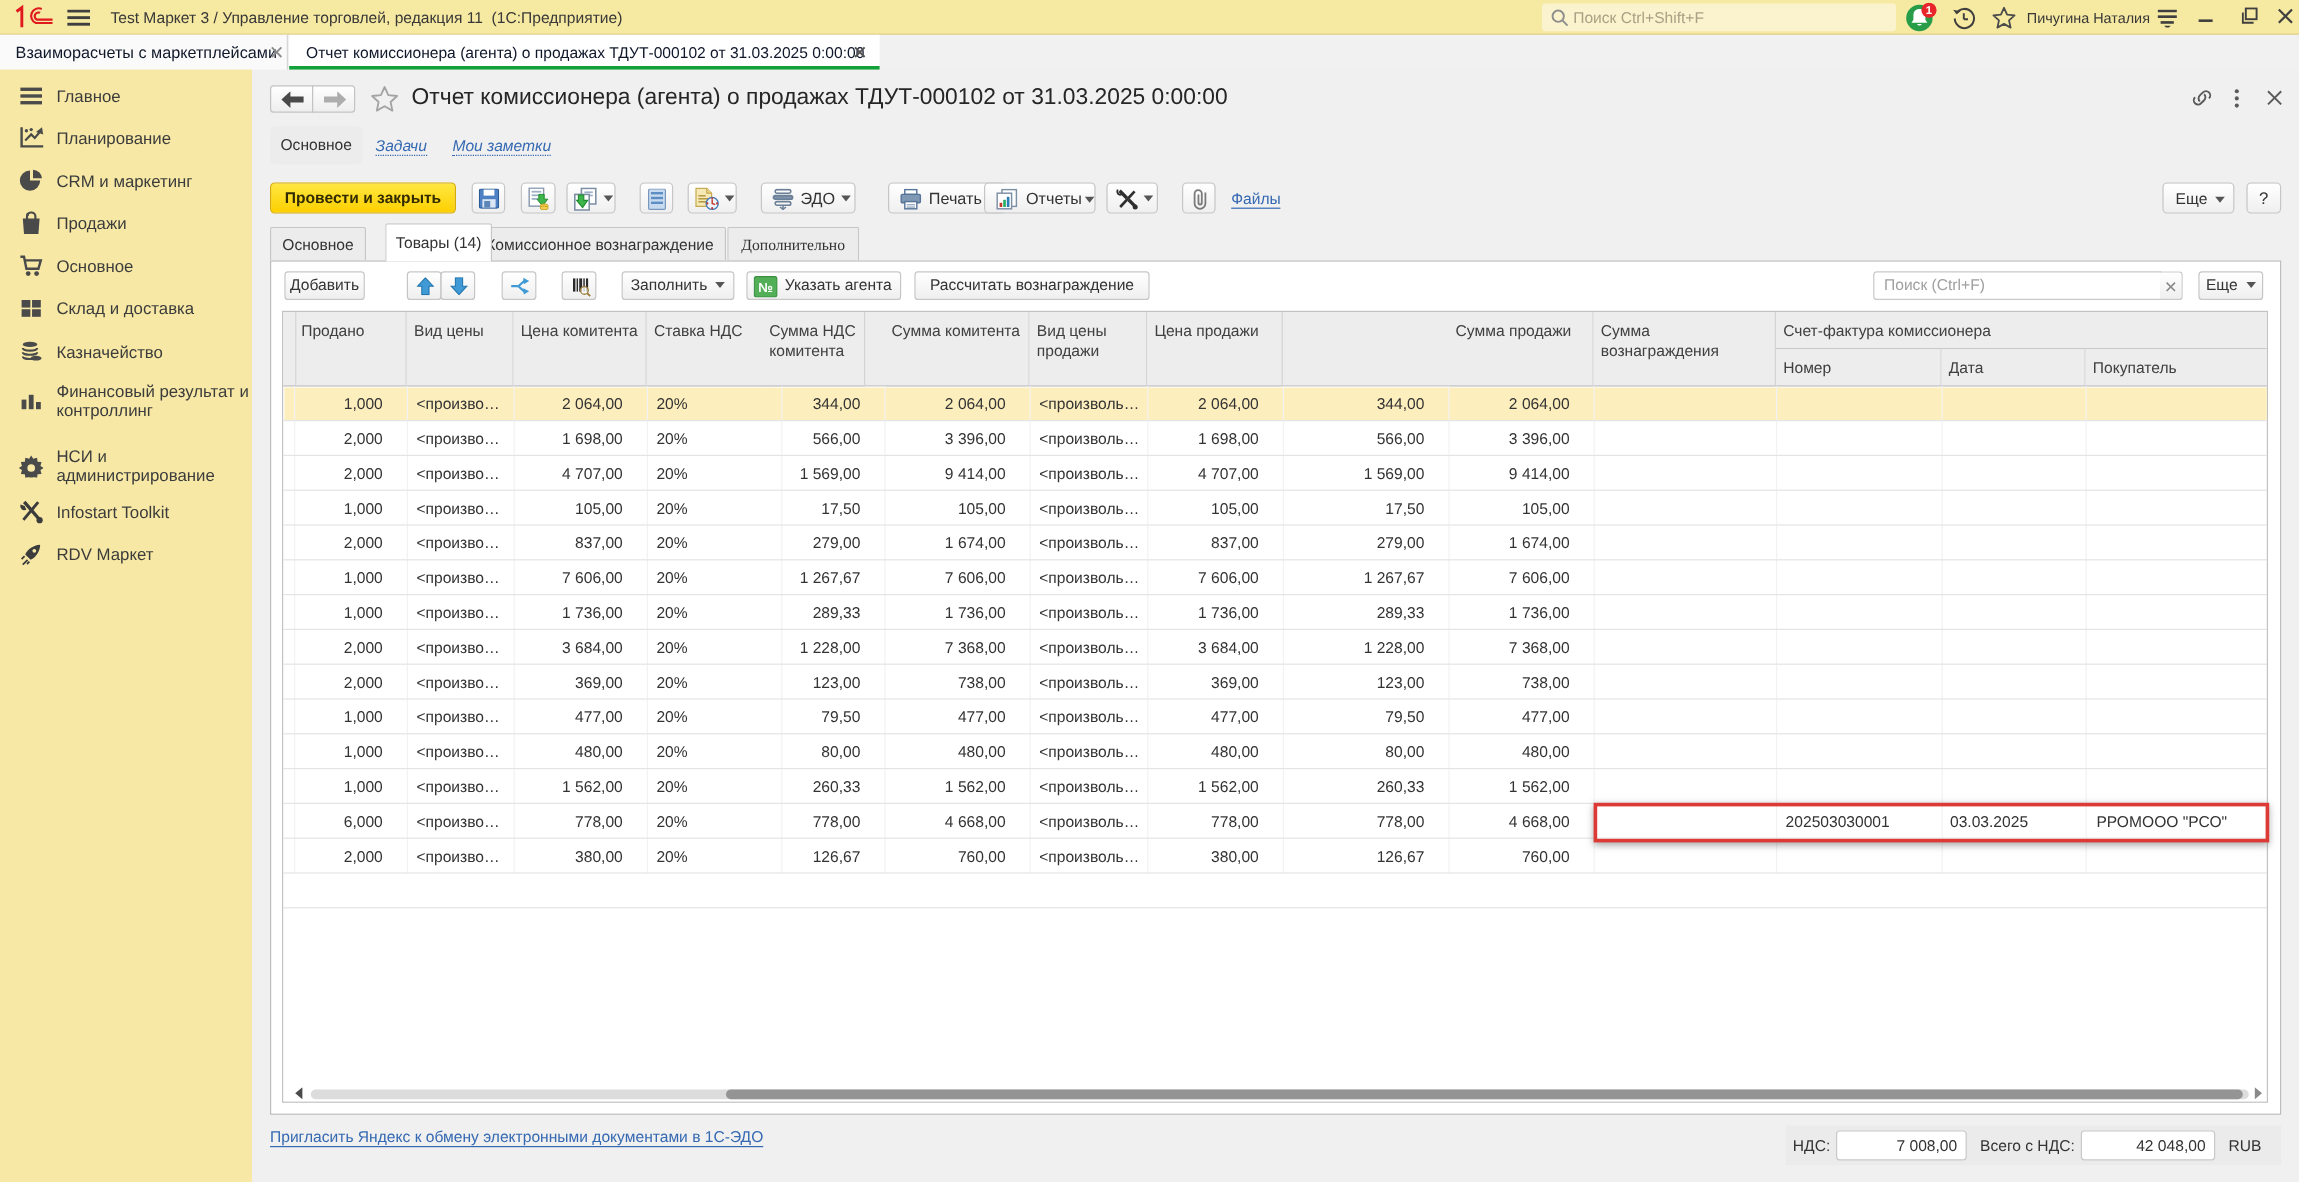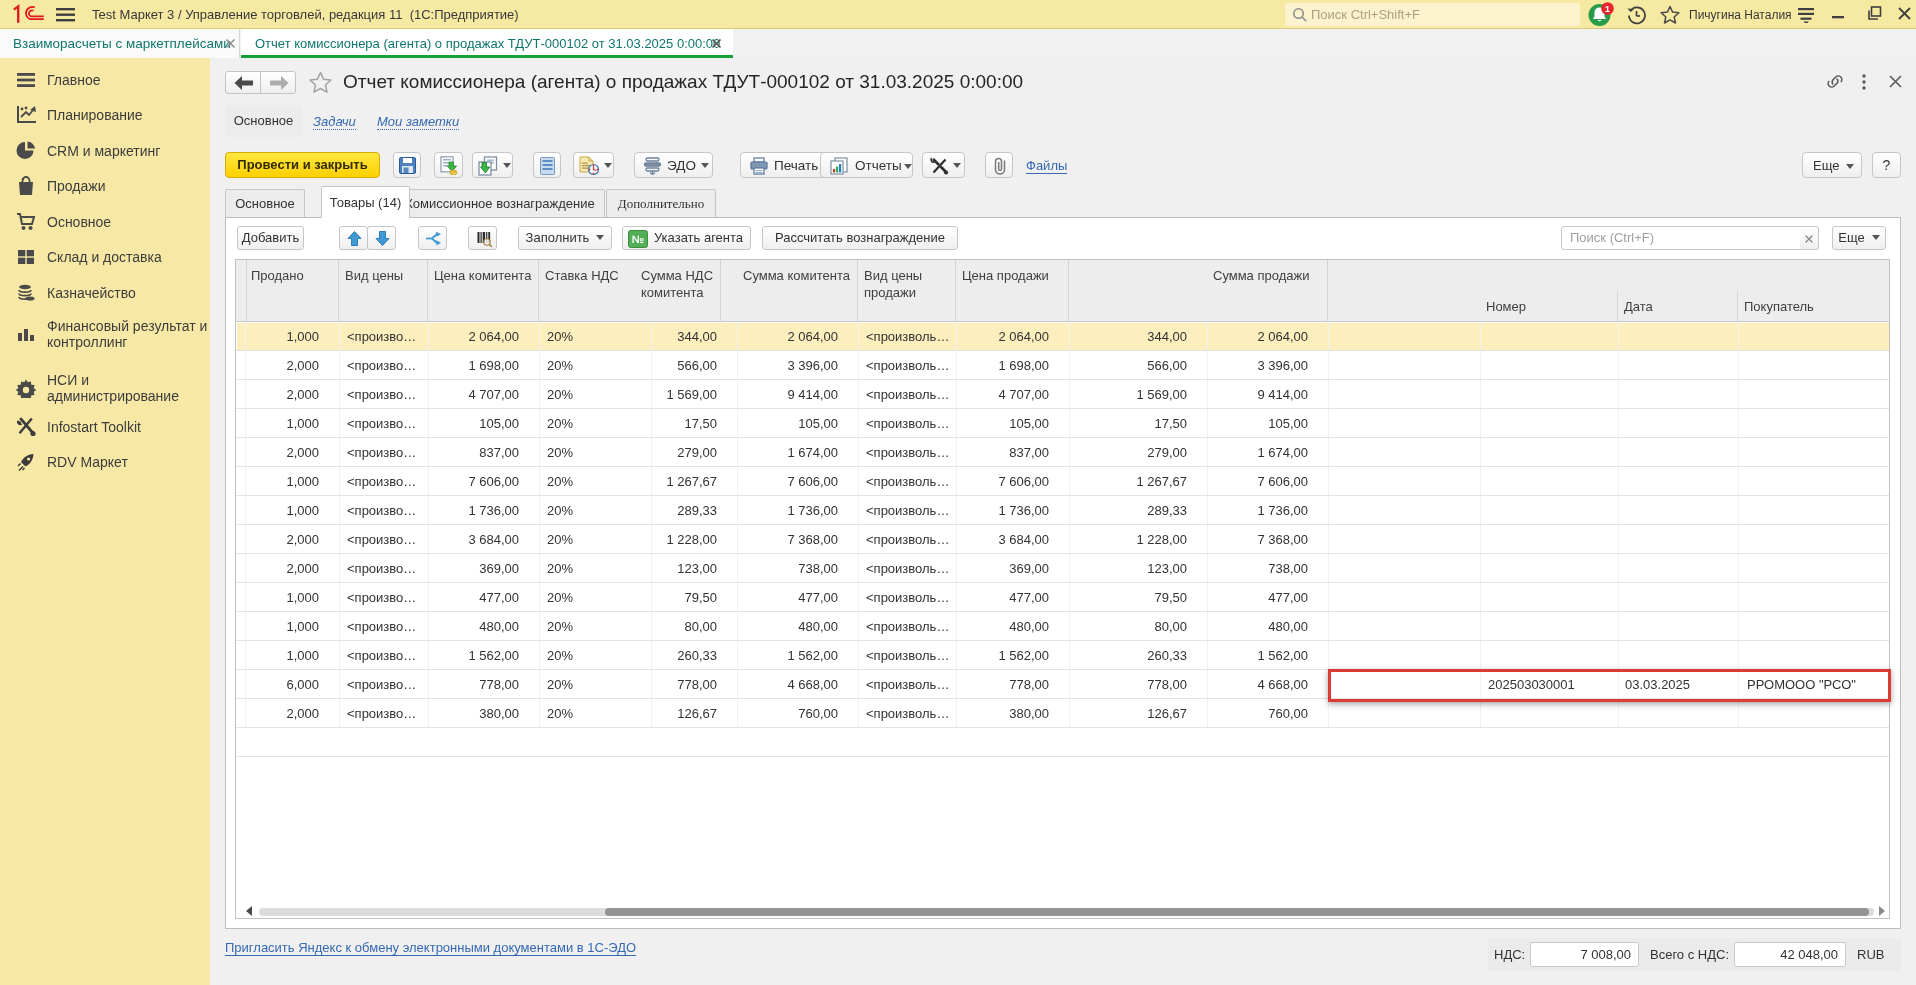--- a/index.html
+++ b/index.html
@@ -5,21 +5,21 @@
 html,body{width:1916px;height:985px;overflow:hidden;background:#f0f0f0;}
 .abs{position:absolute;}
 
 #topbar{position:absolute;left:0;top:0;width:1916px;height:29px;background:#f6e9a2;border-bottom:1px solid #dcca7e;}
 #topbar .title{position:absolute;left:92px;top:7px;font-size:13px;color:#383838;}
 #searchbox{position:absolute;left:1285px;top:3px;width:295px;height:23px;background:#fbf3cd;border-radius:3px;}
 #searchbox span{position:absolute;left:26px;top:4px;font-size:13px;color:#a9a185;}
 #username{position:absolute;left:1689px;top:8px;font-size:12px;color:#383838;}
 
 #tabbar{position:absolute;left:0;top:29px;width:1916px;height:29px;background:#f1f1f1;}
-.wtab{position:absolute;top:0;height:29px;font-size:13px;color:#0f766e;}
+.wtab{position:absolute;top:0;height:29px;font-size:13px;color:#0f172a;}
 .wtab span{white-space:nowrap;}
 #tab1{left:0;width:240px;background:#fafafa;border-right:1px solid #d6d6d6;}
 #tab1 span{position:absolute;left:13px;top:7px;font-size:13.5px;}
 #tab2{left:241px;width:492px;background:#fff;border-bottom:3px solid #15a13a;}
 #tab2 span{position:absolute;left:14px;top:7px;}
 .tabx{position:absolute;top:8px;width:13px;height:13px;}
 
 #sidebar{position:absolute;left:0;top:58px;width:210px;height:927px;background:#f7e9a5;}
 .sbitem{position:absolute;left:0;width:210px;}
 .sbitem svg{position:absolute;left:16px;top:0;}
@@ -409,20 +409,22 @@
 <div style="position:absolute;left:0;top:0;width:1653px;height:62px;background:#ededed;border-bottom:1px solid #c9c9c9"></div>
 <div class="hc" style="left:9px;top:0;width:94px;height:62px">Продано</div>
 <div class="hc" style="left:103px;top:0;width:89px;height:62px">Вид цены</div>
 <div class="hc" style="left:192px;top:0;width:111px;height:62px">Цена комитента</div>
 <div class="hc" style="left:303px;top:0;width:112px;height:62px">Ставка НДС</div>
 <div class="hc" style="left:399px;top:0;width:86px;height:62px">Сумма НДС комитента</div>
 <div class="hc" style="left:501px;top:0;width:121px;height:62px">Сумма комитента</div>
 <div class="hc" style="left:622px;top:0;width:98px;height:62px">Вид цены продажи</div>
 <div class="hc" style="left:720px;top:0;width:113px;height:62px">Цена продажи</div>
 <div class="hc" style="left:971px;top:0;width:121px;height:62px">Сумма продажи</div>
+<div class="hc" style="left:1092px;top:0;width:152px;height:62px">Сумма вознаграждения</div>
+<div class="hc" style="left:1244px;top:0;width:409px;height:31px;border-right:none">Счет-фактура комиссионера</div>
 <div class="hc" style="left:1244px;top:31px;width:138px;height:31px">Номер</div>
 <div class="hc" style="left:1382px;top:31px;width:120px;height:31px">Дата</div>
 <div class="hc" style="left:1502px;top:31px;width:151px;height:31px;border-right:none">Покупатель</div>
 <div class="hc" style="left:0;top:0;width:9px;height:62px"></div>
 <div id="selrow" style="left:1px;top:63px;width:1652px;height:27px"></div>
 <div class="vline" style="left:9px;height:406px"></div>
 <div class="vline" style="left:103px;height:406px"></div>
 <div class="vline" style="left:192px;height:406px"></div>
 <div class="vline" style="left:303px;height:406px"></div>
 <div class="vline" style="left:415px;height:406px"></div>

